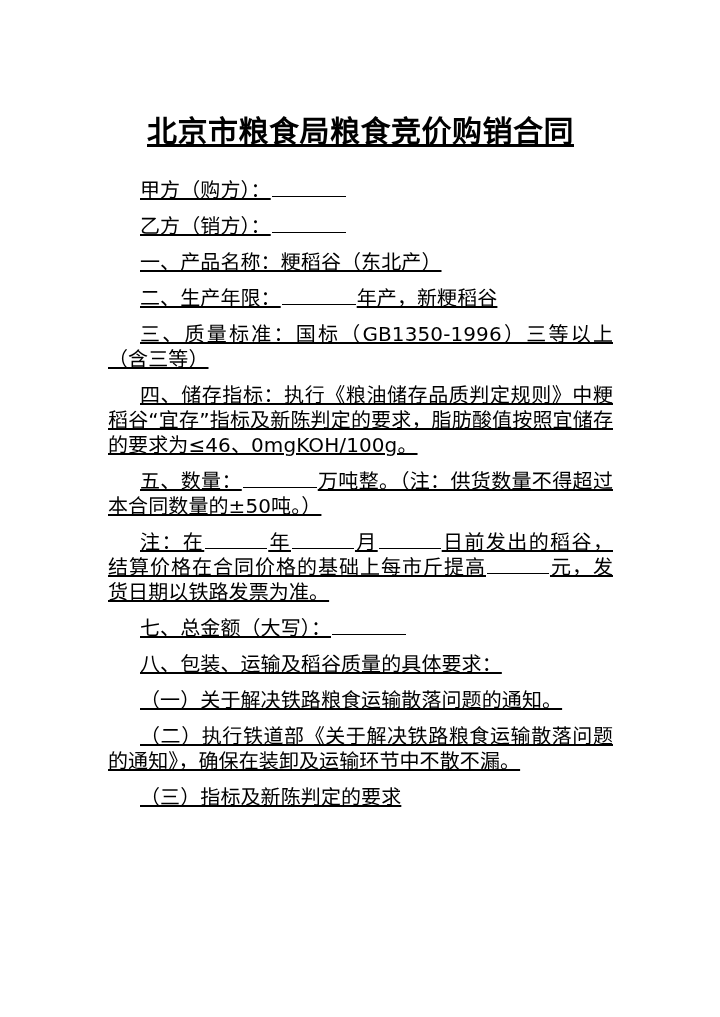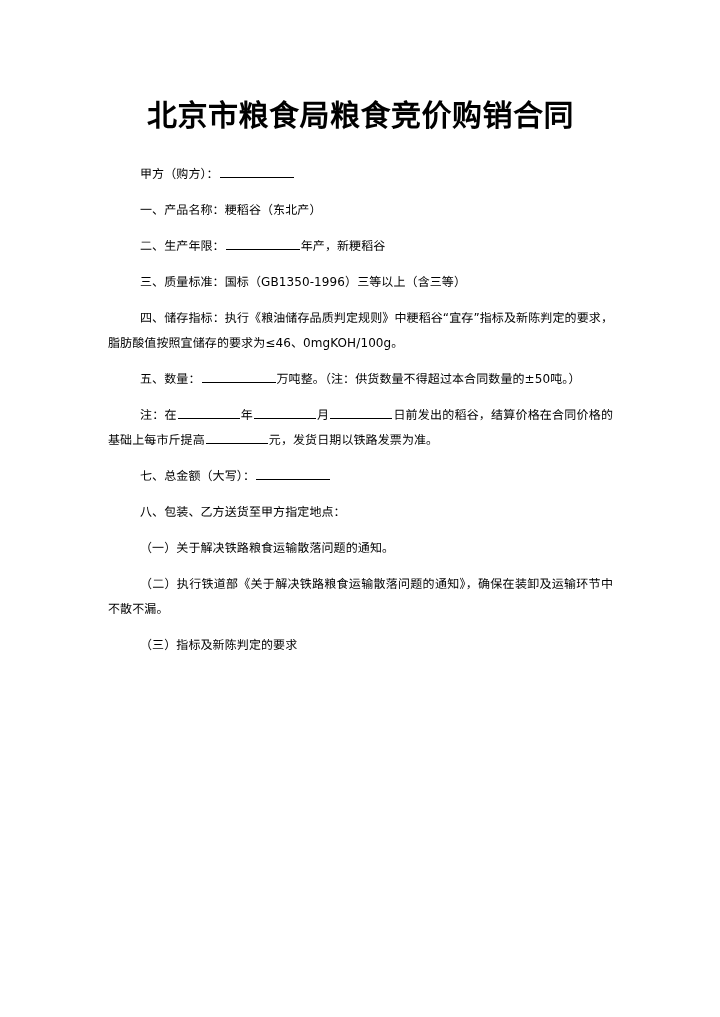--- a/index.html
+++ b/index.html
@@ -20,34 +20,35 @@
     width: 720px;
     height: 1017px;
     background: #ffffff;
     box-sizing: border-box;
     padding: 0;
     overflow: hidden;
   }
   .doc-body {
     position: absolute;
     left: 108px;
-    top: 96px;
+    top: 112px;
     width: 505px;
+    text-decoration: underline;
   }
   .doc-title {
     font-size: 30px;
     font-weight: bold;
     line-height: 40px;
     text-align: center;
     letter-spacing: 0.5px;
     margin: 0 0 26px 0;
     white-space: nowrap;
   }
   .para {
-    font-size: 12px;
+    font-size: 20px;
     line-height: 25px;
     margin: 0 0 11px 0;
     text-align: justify;
     text-justify: inter-ideograph;
     word-break: break-all;
     letter-spacing: 0.1px;
   }
   .para.indent {
     text-indent: 32px;
   }
@@ -62,26 +63,27 @@
   .blank.w5 { width: 62px; }
 </style>
 </head>
 <body>
 
 <div class="page">
   <div class="doc-body">
     <h1 class="doc-title">北京市粮食局粮食竞价购销合同</h1>
     <div id="paragraph-container">
         <p class="para indent">甲方（购方）：<span class="blank w6"></span></p>
+        <p class="para indent">乙方（销方）：<span class="blank w6"></span></p>
         <p class="para indent">一、产品名称：粳稻谷（东北产）</p>
         <p class="para indent">二、生产年限：<span class="blank w6"></span>年产，新粳稻谷</p>
         <p class="para indent">三、质量标准：国标（GB1350-1996）三等以上（含三等）</p>
         <p class="para indent">四、储存指标：执行《粮油储存品质判定规则》中粳稻谷“宜存”指标及新陈判定的要求，脂肪酸值按照宜储存的要求为≤46、0mgKOH/100g。</p>
         <p class="para indent">五、数量：<span class="blank w6"></span>万吨整。（注：供货数量不得超过本合同数量的±50吨。）</p>
         <p class="para indent">注：在<span class="blank w5"></span>年<span class="blank w5"></span>月<span class="blank w5"></span>日前发出的稻谷，结算价格在合同价格的基础上每市斤提高<span class="blank w5"></span>元，发货日期以铁路发票为准。</p>
         <p class="para indent">七、总金额（大写）：<span class="blank w6"></span></p>
-        <p class="para indent">八、包装、乙方送货至甲方指定地点：</p>
+        <p class="para indent">八、包装、运输及稻谷质量的具体要求：</p>
         <p class="para indent">（一）关于解决铁路粮食运输散落问题的通知。</p>
         <p class="para indent">（二）执行铁道部《关于解决铁路粮食运输散落问题的通知》，确保在装卸及运输环节中不散不漏。</p>
         <p class="para indent">（三）指标及新陈判定的要求</p>
       </div>
   </div>
 </div>
 
 </body></html>

